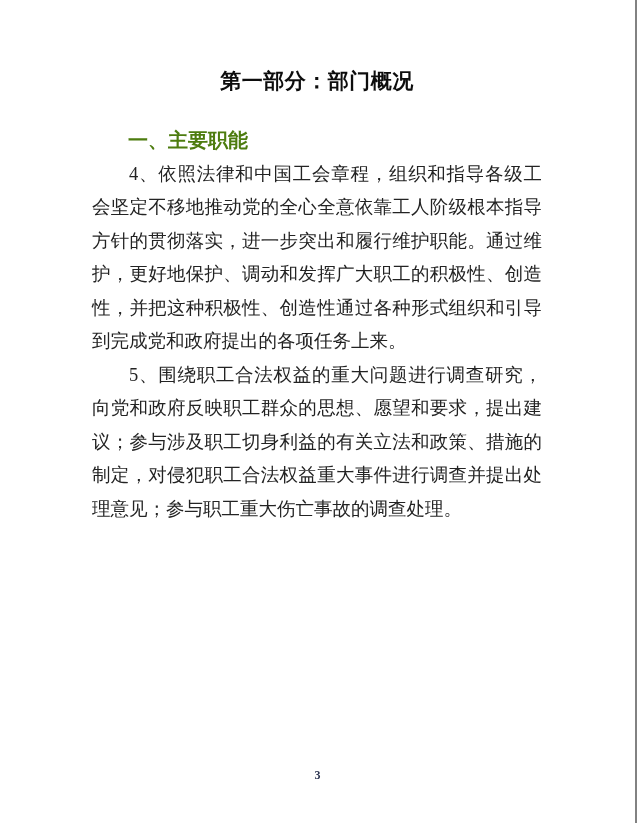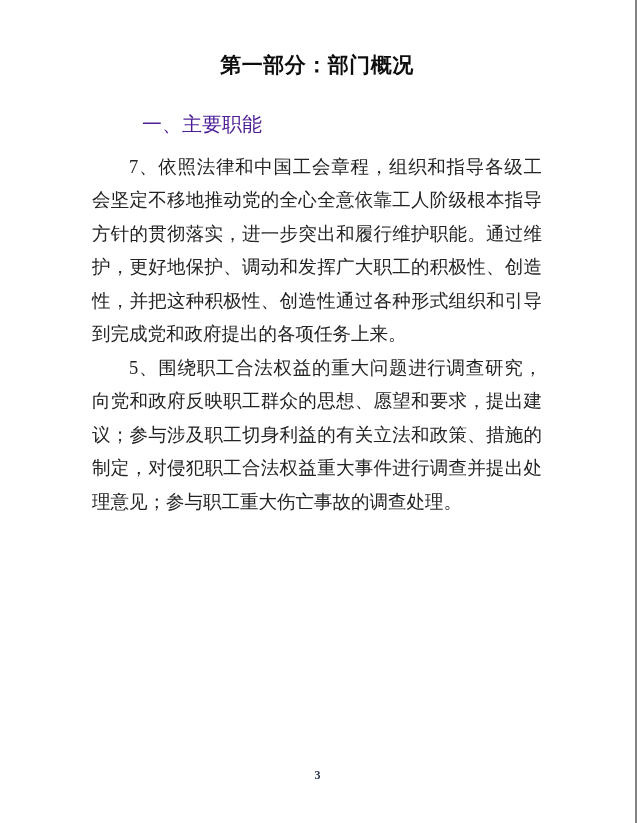--- a/index.html
+++ b/index.html
@@ -20,43 +20,43 @@
       position: absolute;
       left: 635px;
       top: 0;
       width: 2px;
       height: 823px;
       background: #828282;
     }
     .content {
       position: absolute;
       left: 92px;
-      top: 0;
+      top: 16px;
       width: 450px;
     }
     .doc-title {
       margin: 0;
       margin-top: 52px;
       text-align: center;
       font-family: "Liberation Sans", "DejaVu Sans", sans-serif;
       font-weight: bold;
       font-size: 21px;
       line-height: 26px;
       color: #0d0d0d;
       letter-spacing: 0.5px;
     }
     .section-heading {
-      margin: 14px;
+      margin: 0;
       margin-top: 33px;
       font-family: "Liberation Sans", "DejaVu Sans", sans-serif;
-      font-weight: normal;
+      font-weight: bold;
       font-size: 20px;
       line-height: 26px;
       text-indent: 36px;
-      color: #4c1d95;
+      color: #4d7c0f;
     }
     .body-text {
       margin-top: 5px;
     }
     .body-text p {
       margin: 0;
       font-size: 18.5px;
       line-height: 33.45px;
       text-align: justify;
       text-indent: 37px;
@@ -79,19 +79,19 @@
 
 <div class="page">
   <div class="edge-line"></div>
 
   <div class="content">
     <h1 class="doc-title">第一部分：部门概况</h1>
 
     <h2 class="section-heading">一、主要职能</h2>
 
     <div class="body-text">
-      <p>7、依照法律和中国工会章程，组织和指导各级工会坚定不移地推动党的全心全意依靠工人阶级根本指导方针的贯彻落实，进一步突出和履行维护职能。通过维护，更好地保护、调动和发挥广大职工的积极性、创造性，并把这种积极性、创造性通过各种形式组织和引导到完成党和政府提出的各项任务上来。</p>
+      <p>4、依照法律和中国工会章程，组织和指导各级工会坚定不移地推动党的全心全意依靠工人阶级根本指导方针的贯彻落实，进一步突出和履行维护职能。通过维护，更好地保护、调动和发挥广大职工的积极性、创造性，并把这种积极性、创造性通过各种形式组织和引导到完成党和政府提出的各项任务上来。</p>
       <p>5、围绕职工合法权益的重大问题进行调查研究，向党和政府反映职工群众的思想、愿望和要求，提出建议；参与涉及职工切身利益的有关立法和政策、措施的制定，对侵犯职工合法权益重大事件进行调查并提出处理意见；参与职工重大伤亡事故的调查处理。</p>
     </div>
   </div>
 
   <div class="page-number">3</div>
 </div>
 
 </body></html>

